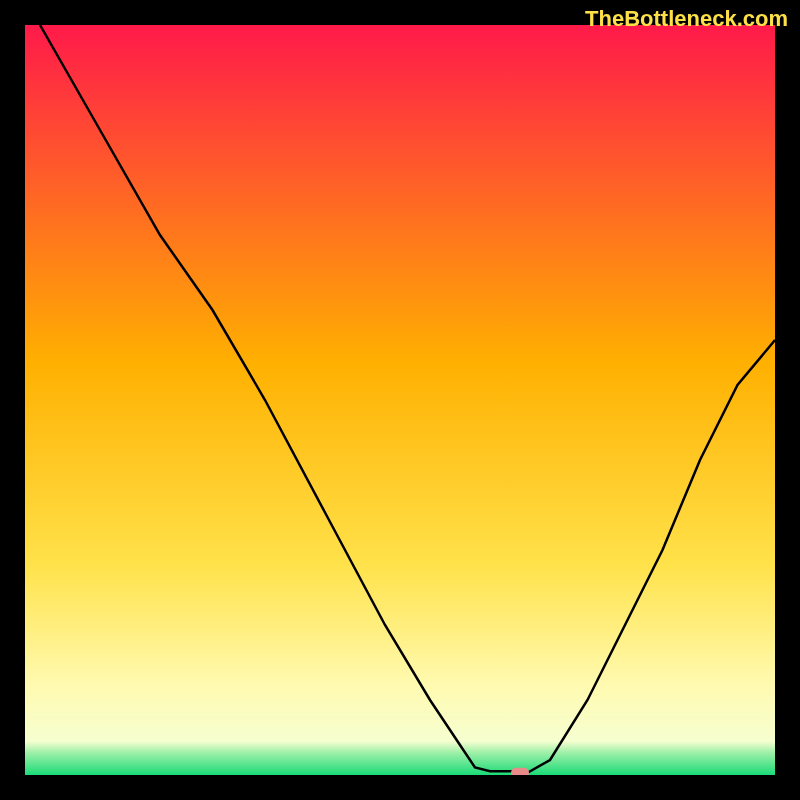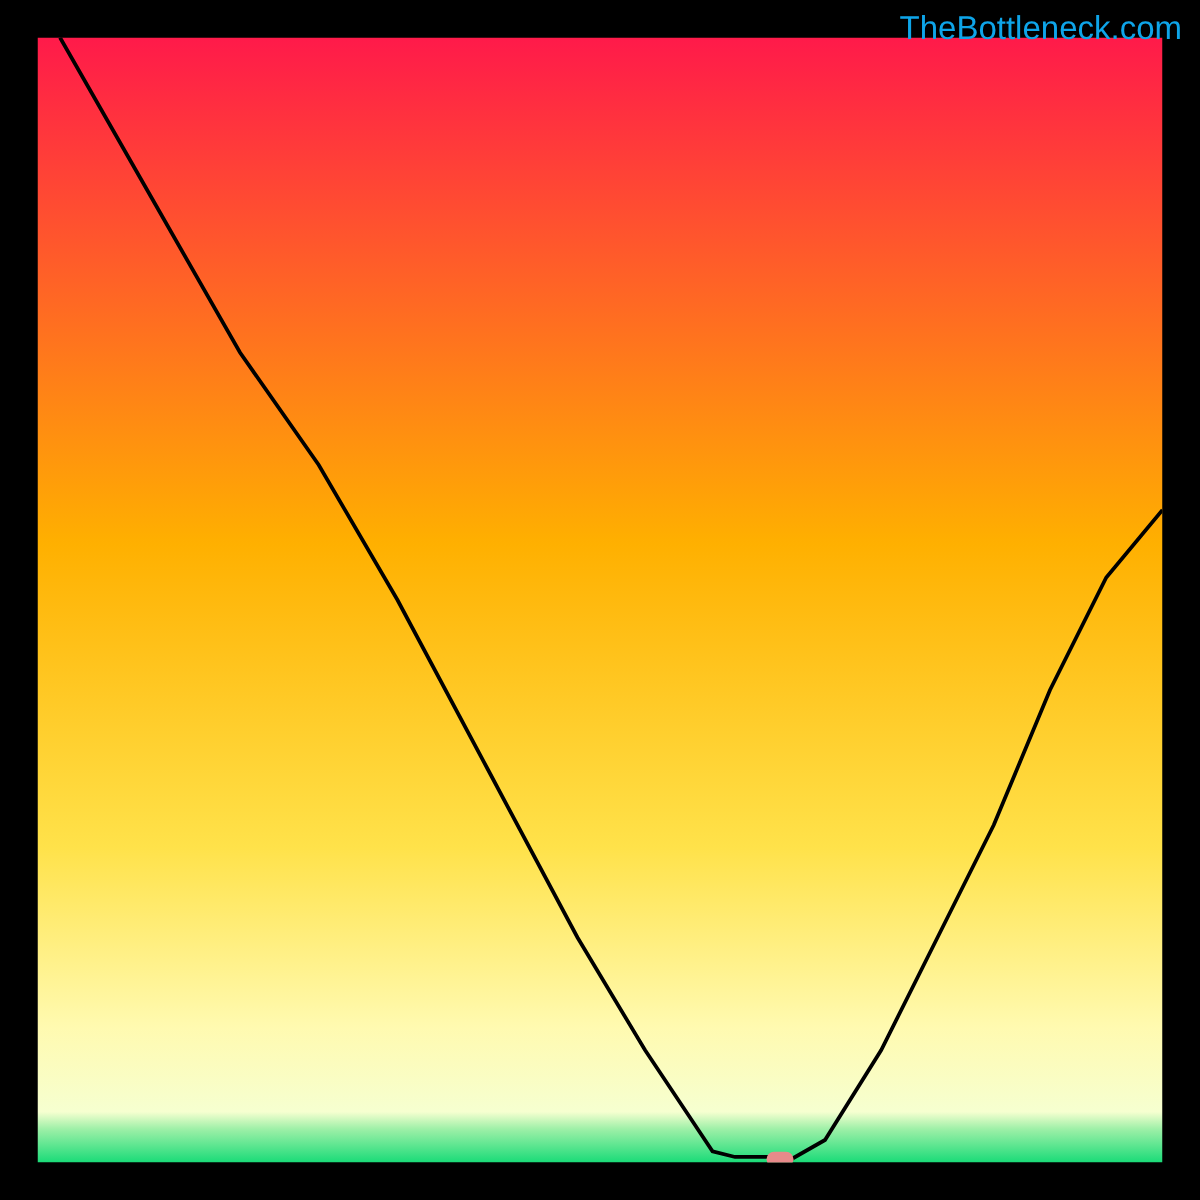--- a/index.html
+++ b/index.html
@@ -8,23 +8,23 @@
     width: 800px;
     height: 800px;
     background: #000;
     position: relative;
     font-family: Arial, sans-serif;
   }
   .watermark {
     position: absolute;
     top: 6px;
     right: 12px;
-    color: #0ea5e9;
+    color: #fde047;
     font-size: 22px;
-    font-weight: 400;
+    font-weight: 700;
     z-index: 10;
   }
   .chart-container {
     position: absolute;
     left: 25px;
     top: 25px;
     width: 750px;
     height: 750px;
   }
   svg {

